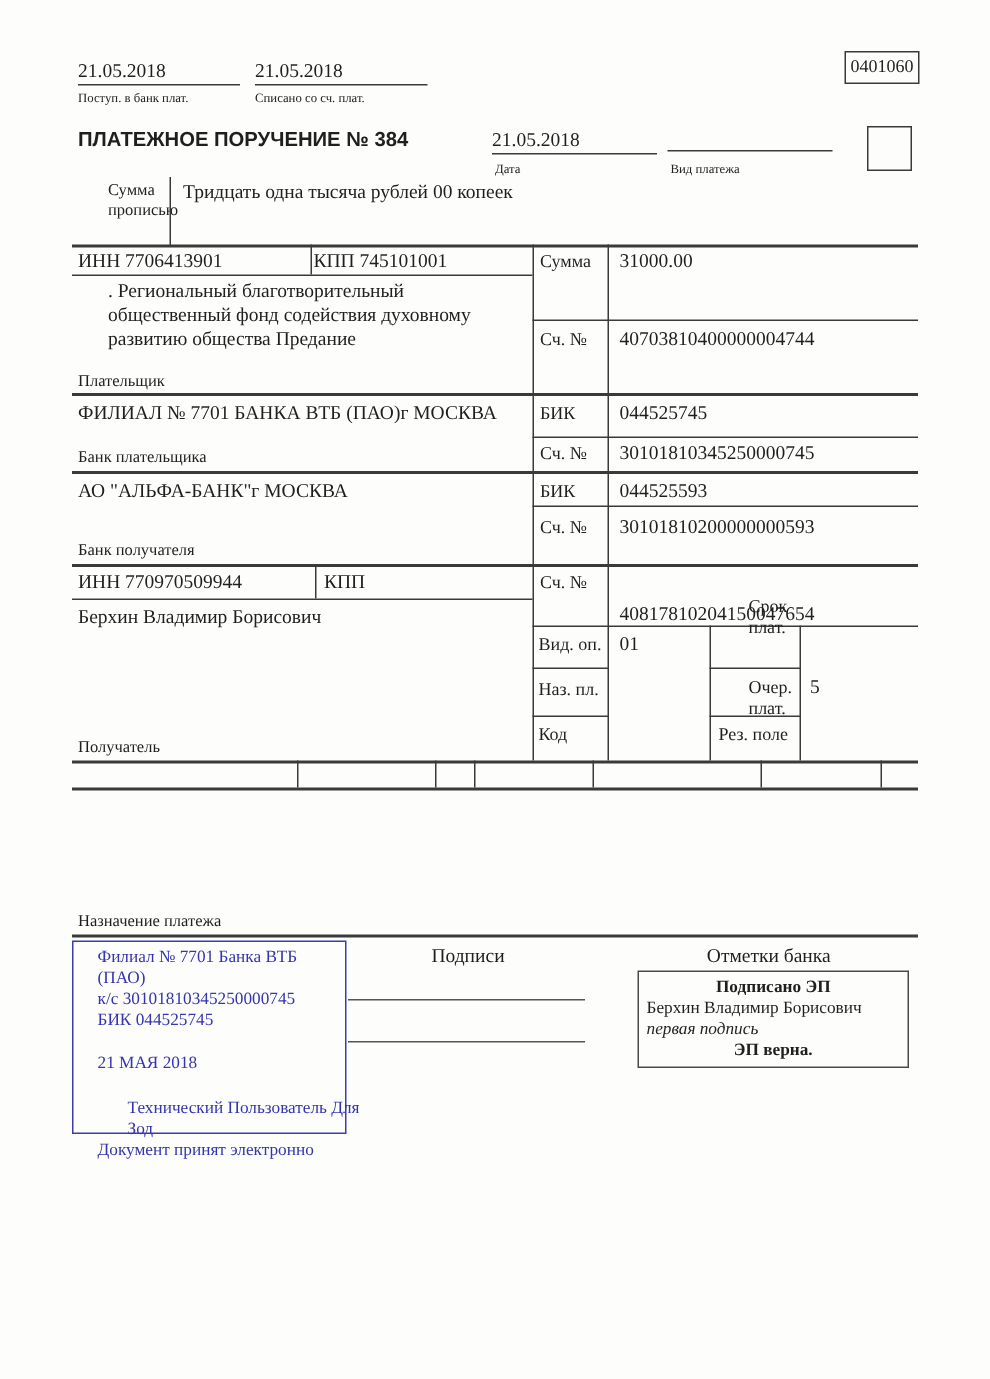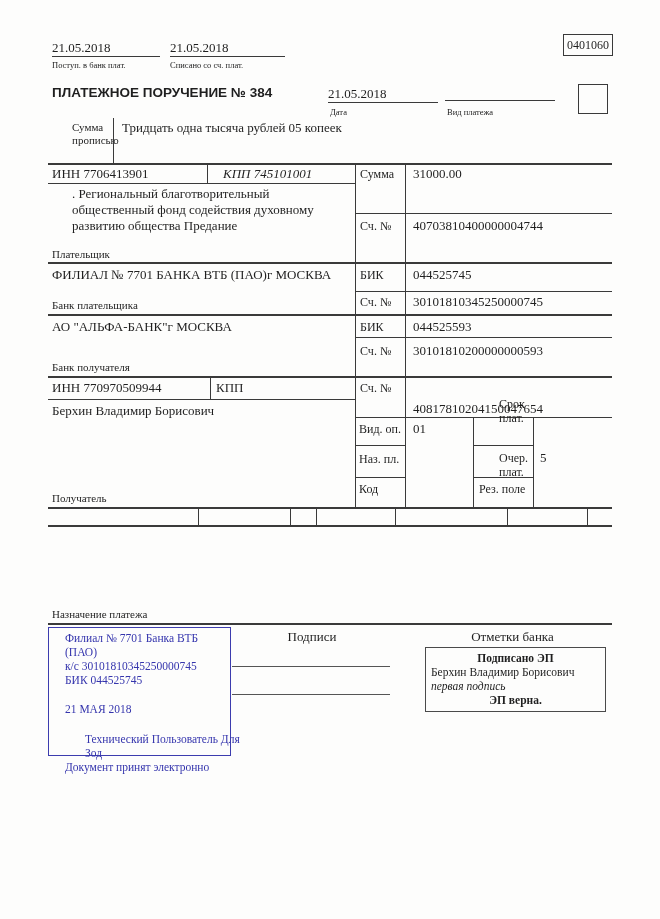--- a/index.html
+++ b/index.html
@@ -52,21 +52,21 @@
   </div>
   <div class="abs lbl9" style="left:330px;top:107px;">Дата</div>
 
   <div class="ufield" style="left:445px;top:84px;width:110px;height:16px;"></div>
   <div class="abs lbl9" style="left:447px;top:107px;">Вид платежа</div>
 
   <div class="box" style="left:578px;top:84px;width:28px;height:28px;"></div>
 
   <div class="abs lbl11 wrap" style="left:52px;top:121px;width:58px;">Сумма прописью</div>
   <div class="vl" style="left:113px;top:118px;height:46px;"></div>
-  <div class="abs t13" style="left:122px;top:120px;">Тридцать одна тысяча рублей 05 копеек</div>
+  <div class="abs t13" style="left:122px;top:120px;">Тридцать одна тысяча рублей 00 копеек</div>
 
   <div class="hl2" style="left:48px;top:163px;width:564px;"></div>
   <div class="hl2" style="left:48px;top:262px;width:564px;"></div>
   <div class="hl2" style="left:48px;top:314px;width:564px;"></div>
   <div class="hl2" style="left:48px;top:376px;width:564px;"></div>
   <div class="hl2" style="left:48px;top:507px;width:564px;"></div>
   <div class="hl2" style="left:48px;top:525px;width:564px;"></div>
   <div class="hl1" style="left:48px;top:183px;width:307px;"></div>
   <div class="hl1" style="left:355px;top:213px;width:257px;"></div>
   <div class="hl1" style="left:355px;top:291px;width:257px;"></div>
@@ -86,21 +86,21 @@
   <div class="vl" style="left:533px;top:417px;height:90px;"></div>
 
   <div class="vl" style="left:198px;top:507px;height:18px;"></div>
   <div class="vl" style="left:290px;top:507px;height:18px;"></div>
   <div class="vl" style="left:316px;top:507px;height:18px;"></div>
   <div class="vl" style="left:395px;top:507px;height:18px;"></div>
   <div class="vl" style="left:507px;top:507px;height:18px;"></div>
   <div class="vl" style="left:587px;top:507px;height:18px;"></div>
 
   <div class="abs t13" style="left:52px;top:166px;">ИНН 7706413901</div>
-  <div class="abs t13" style="left:223px;top:166px;font-style:italic;">КПП 745101001</div>
+  <div class="abs t13" style="left:209px;top:166px;">КПП 745101001</div>
   <div class="abs t12" style="left:360px;top:167px;">Сумма</div>
   <div class="abs t13" style="left:413px;top:166px;">31000.00</div>
 
   <div class="abs t13 wrap" style="left:52px;top:186px;width:268px;">. Региональный благотворительный общественный фонд содействия духовному развитию общества Предание</div>
   <div class="abs lbl11" style="left:52px;top:248px;">Плательщик</div>
   <div class="abs t12" style="left:360px;top:219px;">Сч. №</div>
   <div class="abs t13" style="left:413px;top:218px;">40703810400000004744</div>
 
   <div class="abs t13" style="left:52px;top:267px;">ФИЛИАЛ № 7701 БАНКА ВТБ (ПАО)г МОСКВА</div>
   <div class="abs lbl11" style="left:52px;top:299px;">Банк плательщика</div>

